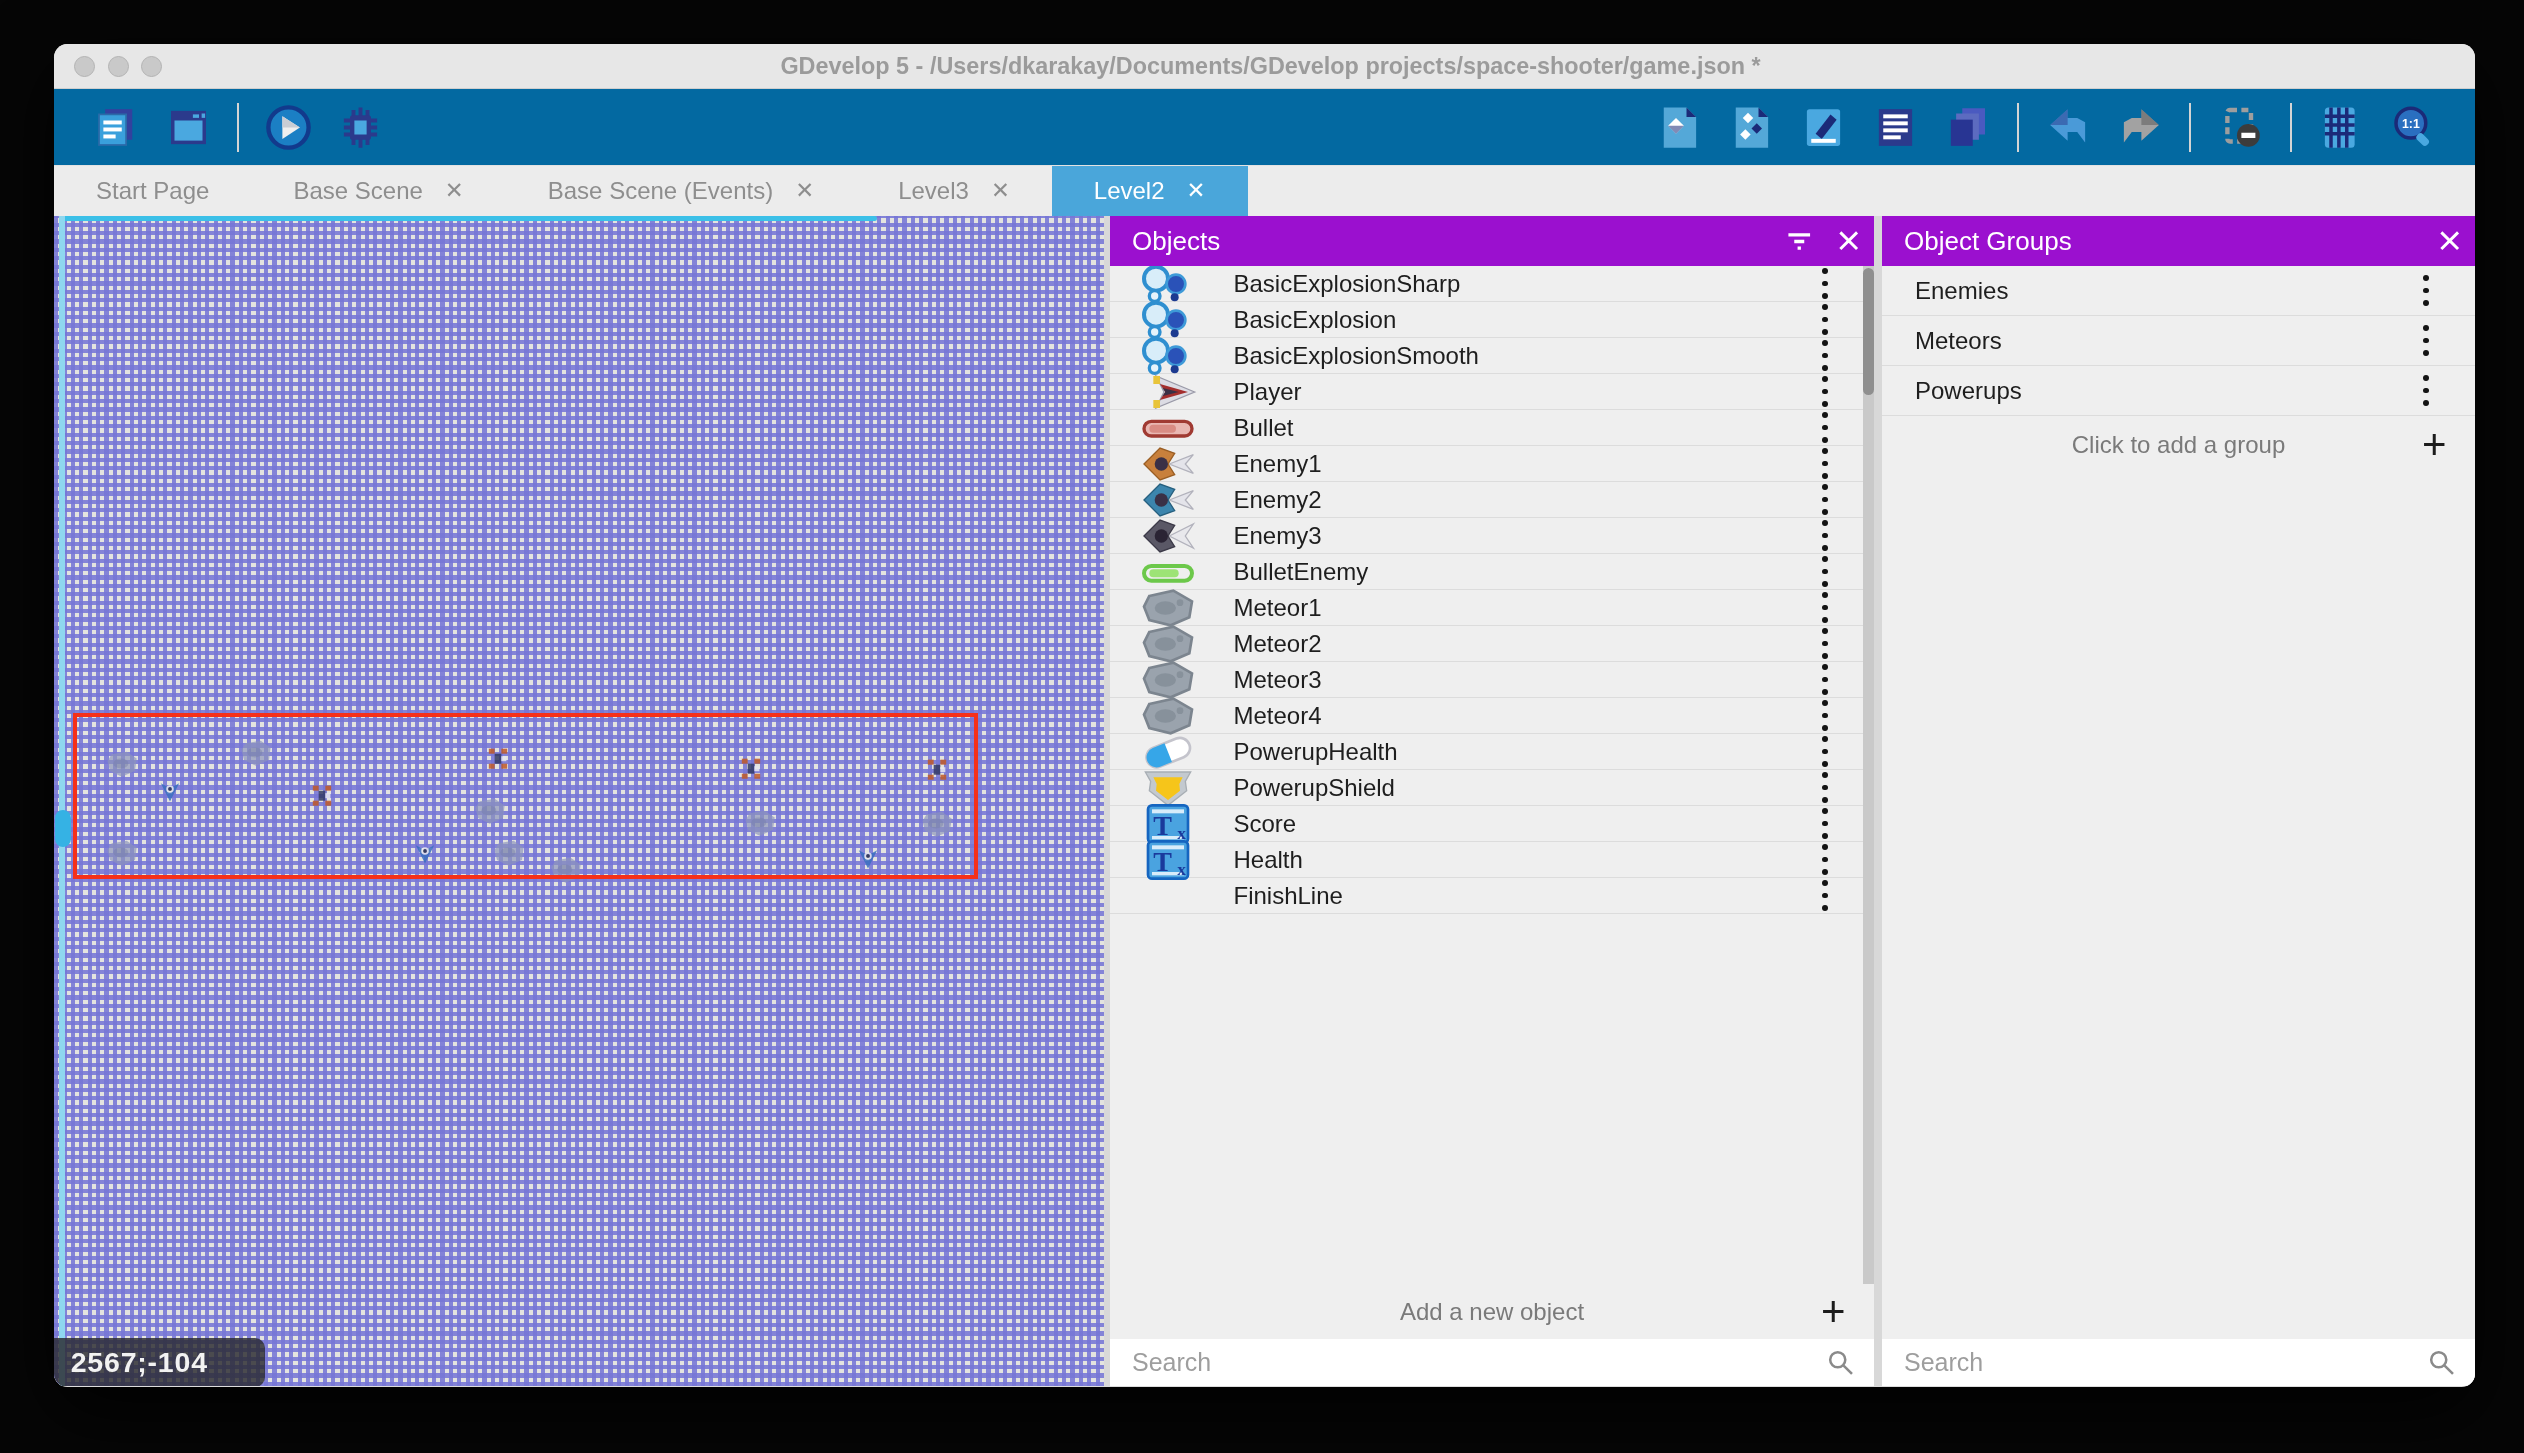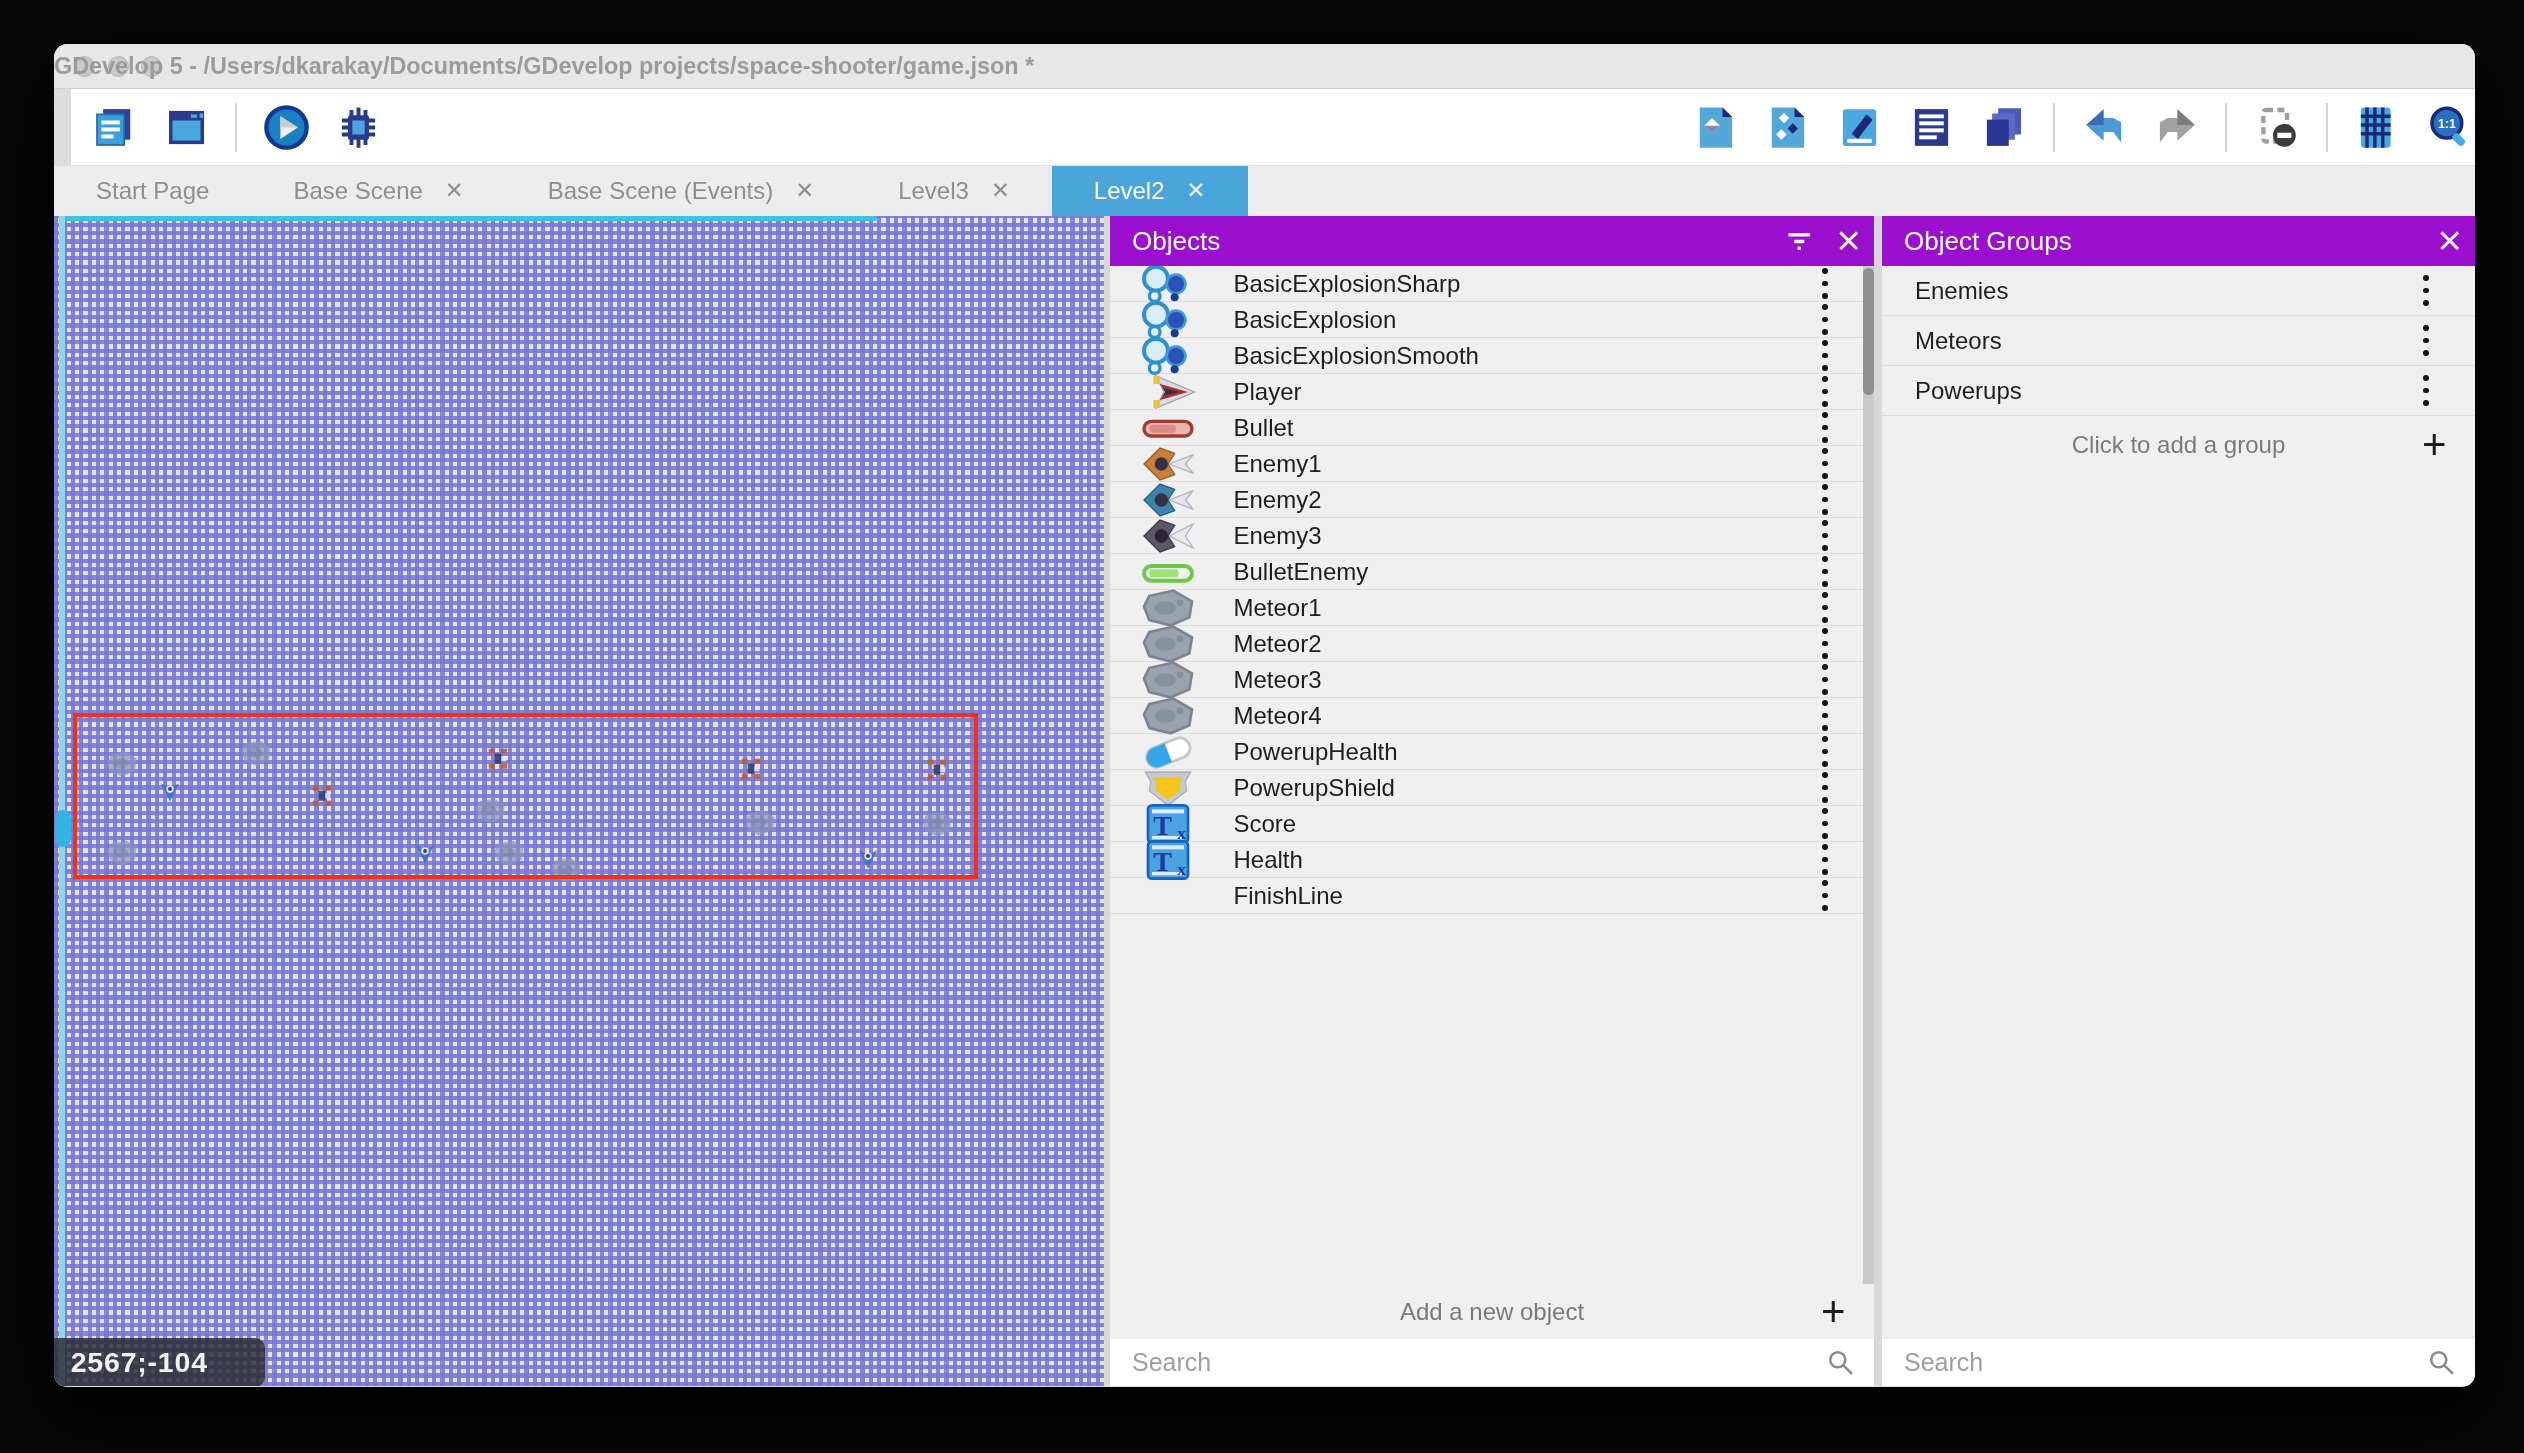--- a/index.html
+++ b/index.html
@@ -3,25 +3,25 @@
 <meta charset="utf-8">
 <style>
   html,body{margin:0;padding:0;width:2525px;height:1453px;background:#060606;overflow:hidden;
     font-family:"Liberation Sans","DejaVu Sans",sans-serif;}
   .window{position:absolute;left:54px;top:44px;width:2421px;height:1343px;background:#dcdcdc;
     border-radius:13.4px;overflow:hidden;box-shadow:0 25px 75px rgba(0,0,0,.85);}
   
   .titlebar{position:absolute;left:0;top:0;width:100%;height:44px;background:#e7e7e7;border-bottom:0.8px solid #cfcfcf;}
   .lights{position:absolute;left:20px;top:11.7px;display:flex;gap:12.6px;}
   .light{width:21px;height:21px;border-radius:50%;background:#c9c9c9;border:0.8px solid #b3b3b3;box-sizing:border-box;}
-  .win-title{position:absolute;left:0;right:0;top:0;height:44px;line-height:44px;text-align:left;
+  .win-title{position:absolute;left:12px;right:0;top:0;height:44px;line-height:44px;text-align:center;
     color:#9b9b9b;font-size:23.4px;font-weight:bold;white-space:nowrap;}
   
-  .toolbar{position:absolute;left:0;top:45px;width:100%;height:77px;background:#ffffff;
-    border-bottom:0.8px solid #e2e2e2;display:flex;align-items:center;box-sizing:border-box;padding:0 7px;margin-left:17px;}
+  .toolbar{position:absolute;left:0;top:45px;width:100%;height:77px;background:#0369a1;
+    border-bottom:0.8px solid #e2e2e2;display:flex;align-items:center;box-sizing:border-box;padding:0 26px;}
   .tb-group{display:flex;align-items:center;}
   .tb-icon{width:52px;height:52px;display:flex;align-items:center;justify-content:center;margin:0 10px;cursor:pointer;}
   .tb-icon svg{width:49px;height:49px;}
   .tb-divider{width:1.7px;height:49px;background:#d4d4d4;margin:0 13.4px;}
   .tb-right{margin-left:auto;display:flex;align-items:center;}
   
   .tabbar{position:absolute;left:0;top:122px;width:100%;height:50px;background:#ececec;display:flex;align-items:stretch;}
   .tab{display:flex;align-items:center;padding:0 42px;font-size:24px;color:#8e8e8e;gap:22px;cursor:pointer;white-space:nowrap;}
   .tab.active{background:#4aa6da;color:#fff;}
   .tab-close{font-size:22.6px;line-height:1;}

